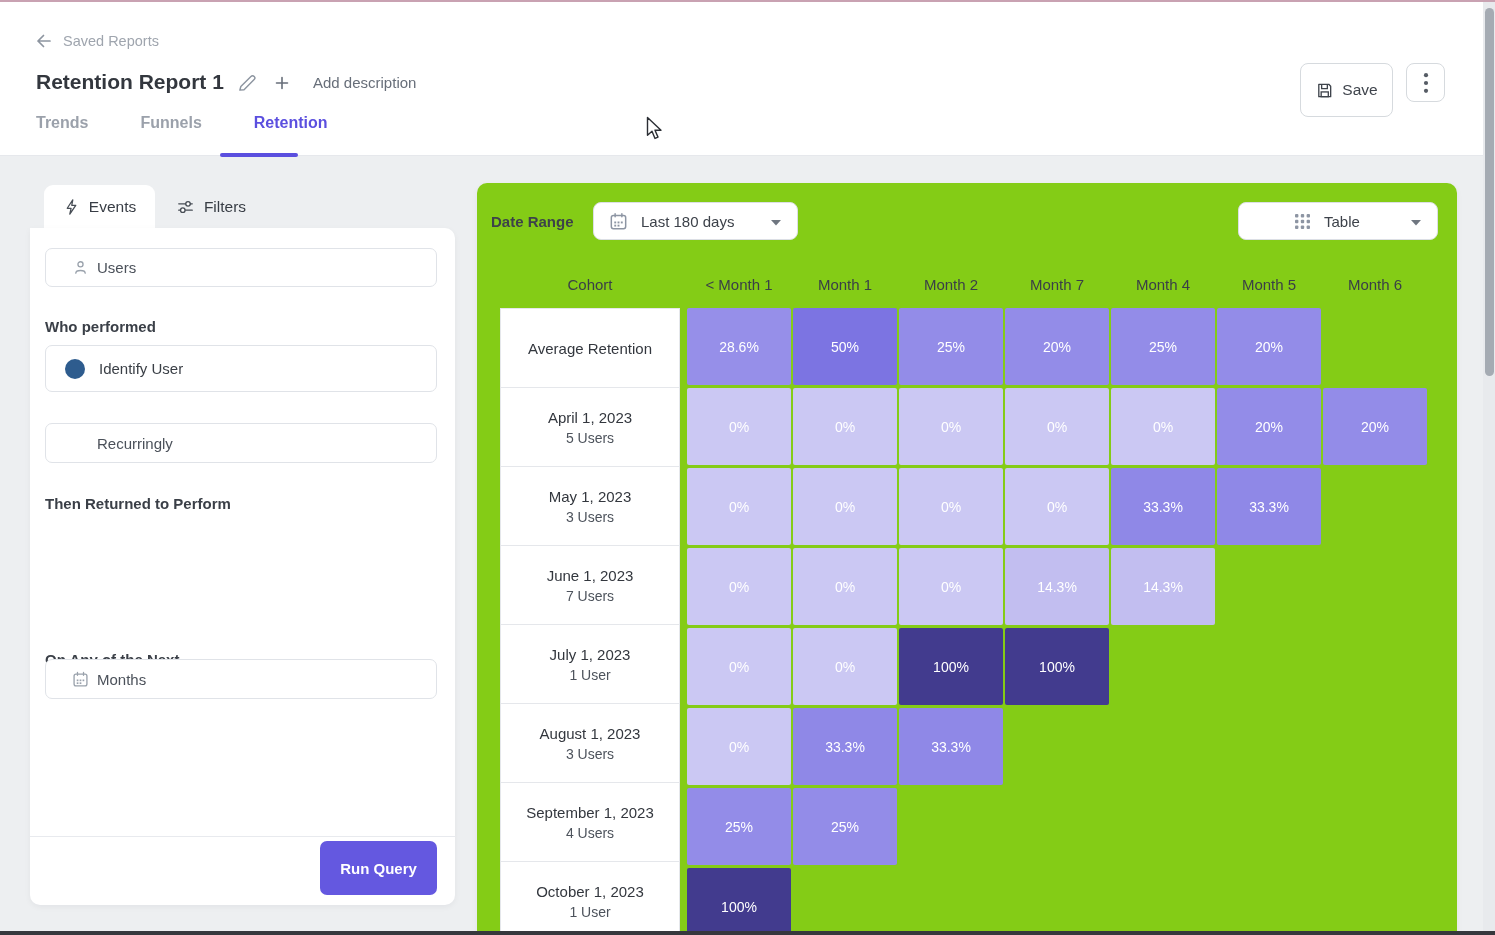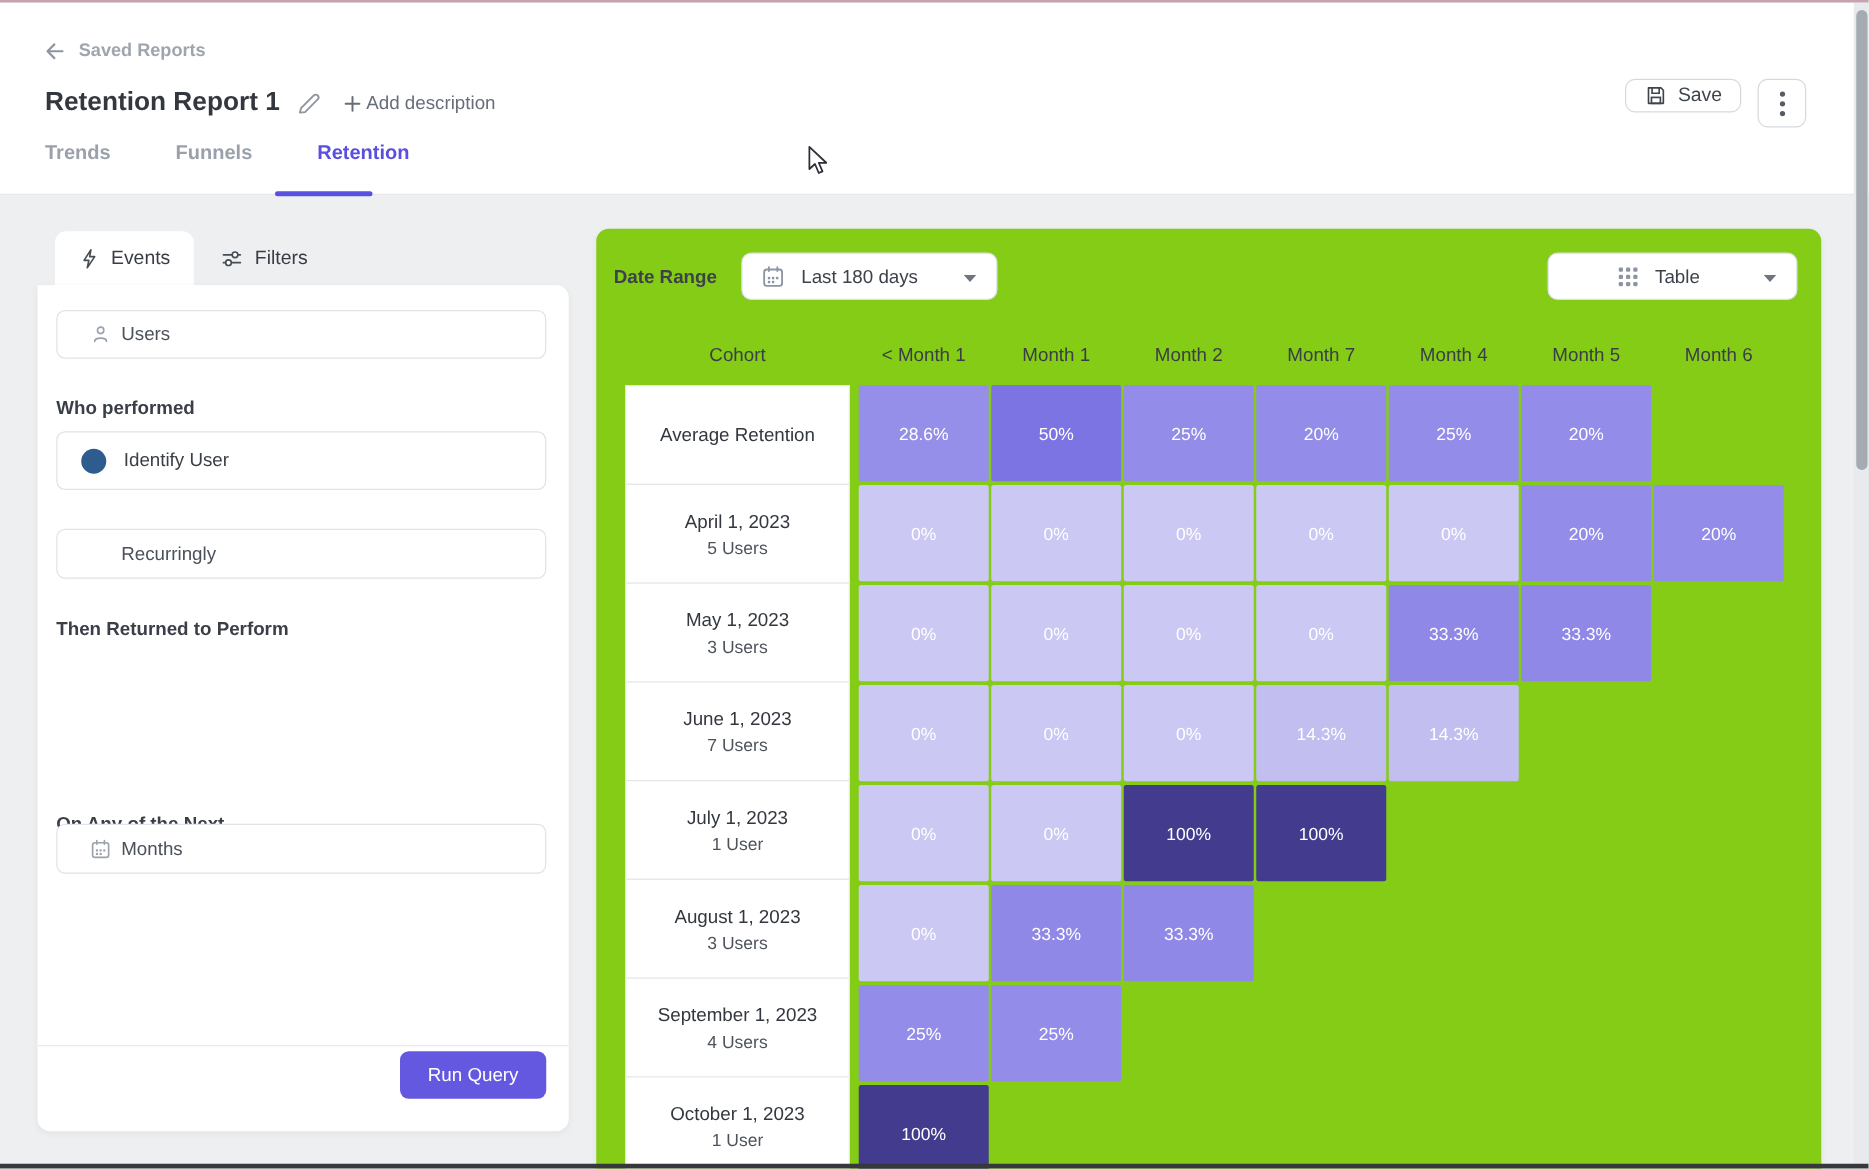--- a/index.html
+++ b/index.html
@@ -9,26 +9,26 @@
     background:#edeff1; font-family:"Liberation Sans", sans-serif;
     -webkit-font-smoothing:antialiased;
   }
   
   .top-strip { position:absolute; left:0; top:0; width:100%; height:2px; z-index:60; }
   .bottom-strip { position:absolute; left:0; top:931px; width:100%; height:4px; z-index:55; }
 
   
   .app-header { position:absolute; left:0; top:2px; width:1495px; height:154px; background:#ffffff; border-bottom:1px solid #e6e8ec; }
   .back-row { position:absolute; left:33px; top:29px; display:flex; align-items:center; gap:10px; cursor:pointer; }
-  .back-row span { font-size:14.5px; font-weight:700; color:#9fa5ae; }
+  .back-row span { font-size:14.5px; font-weight:400; color:#9fa5ae; }
   .report-title { position:absolute; left:36px; top:68px; font-size:21px; font-weight:700; color:#33373e; }
   .pencil-btn { position:absolute; left:236px; top:70px; width:22px; height:22px; cursor:pointer; }
-  .add-desc { position:absolute; left:275px; top:72px; display:flex; align-items:center; gap:4px; cursor:pointer;text-align:center; }
+  .add-desc { position:absolute; left:275px; top:72px; display:flex; align-items:center; gap:24px; cursor:pointer;text-align:center; }
   .add-desc span { font-size:15px; color:#676e79; }
-  .save-btn { position:absolute; left:1300px; top:61px; width:93px; height:27px; background:#fff;
+  .save-btn { position:absolute; left:1300px; top:61px; width:93px; height:54px; background:#fff;
     border:1px solid #d6dade; border-radius:8px; display:flex; align-items:center; justify-content:center; gap:8px; cursor:pointer; }
   .save-btn span { font-size:15.5px; font-weight:500; color:#3f444c; }
   .kebab-btn { position:absolute; left:1406px; top:61px; width:39px; height:39px; background:#fff;
     border:1px solid #d6dade; border-radius:8px; display:flex; align-items:center; justify-content:center; cursor:pointer; }
   .main-tabs { position:absolute; left:36px; top:112px; display:flex; gap:52px; }
   .main-tab { font-size:16px; font-weight:600; color:#9ba1ab; cursor:pointer; padding-bottom:18px; }
   .main-tab.active { color:var(--accent); }
   .tab-underline { position:absolute; left:220px; top:151px; width:78px; height:4px; border-radius:2px; background:var(--accent); }
 
   
@@ -38,22 +38,22 @@
   .qp-tab span { font-size:15.5px; font-weight:500; color:#383d45; }
   .query-card { position:absolute; left:30px; top:228px; width:425px; height:677px; background:#fff;
     border-radius:0 10px 10px 10px; box-shadow:0 2px 6px rgba(20,25,40,.05); }
   .fbox { position:absolute; left:15px; width:392px; background:#fff; border:1px solid #e0e3e8; border-radius:7px;
     display:flex; align-items:center; cursor:pointer; }
   .fbox .ftext { font-size:15px; color:#4b515a; }
   .section-label { position:absolute; left:15px; font-size:15px; font-weight:700; color:#3a3f47; }
   .event-dot { width:20px; height:20px; border-radius:50%; background:var(--event-dot); flex:none; }
   .cond-link { font-size:13.5px; color:var(--link); cursor:pointer; }
   .panel-footer-divider { position:absolute; left:0; top:608px; width:100%; height:1px; background:#e8eaee; }
-  .run-query-btn { position:absolute; left:290px; top:613px; width:117px; height:38px; background:var(--run-bg);
-    border:none; border-radius:7px; color:#fff; font-size:15px; font-weight:400; font-family:"Liberation Sans",sans-serif; cursor:pointer; }
+  .run-query-btn { position:absolute; left:290px; top:613px; width:117px; height:54px; background:var(--run-bg);
+    border:none; border-radius:7px; color:#fff; font-size:15px; font-weight:700; font-family:"Liberation Sans",sans-serif; cursor:pointer; }
 
   
   .report-card { position:absolute; left:477px; top:183px; width:980px; height:828px; background:#84cc16;
     border-radius:10px 10px 0 0; box-shadow:0 2px 6px rgba(20,25,40,.05); }
   .dr-label { position:absolute; left:14px; top:19px; height:38px; display:flex; align-items:center;
     font-size:15px; font-weight:600; color:#3d424a; }
   .dropdown { position:absolute; top:19px; height:38px; background:#fff; border:1px solid #dcdfe5; border-radius:8px;
     display:flex; align-items:center; cursor:pointer; }
   .dd-date { left:116px; width:205px; }
   .dd-view { left:761px; width:200px;padding-left:40px; }

